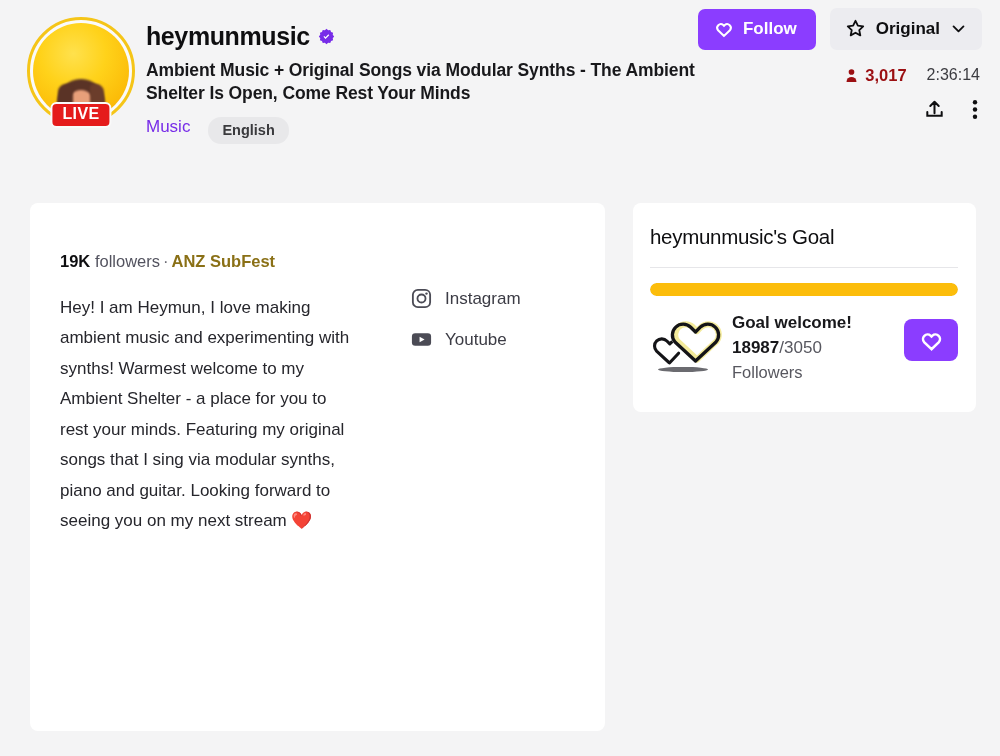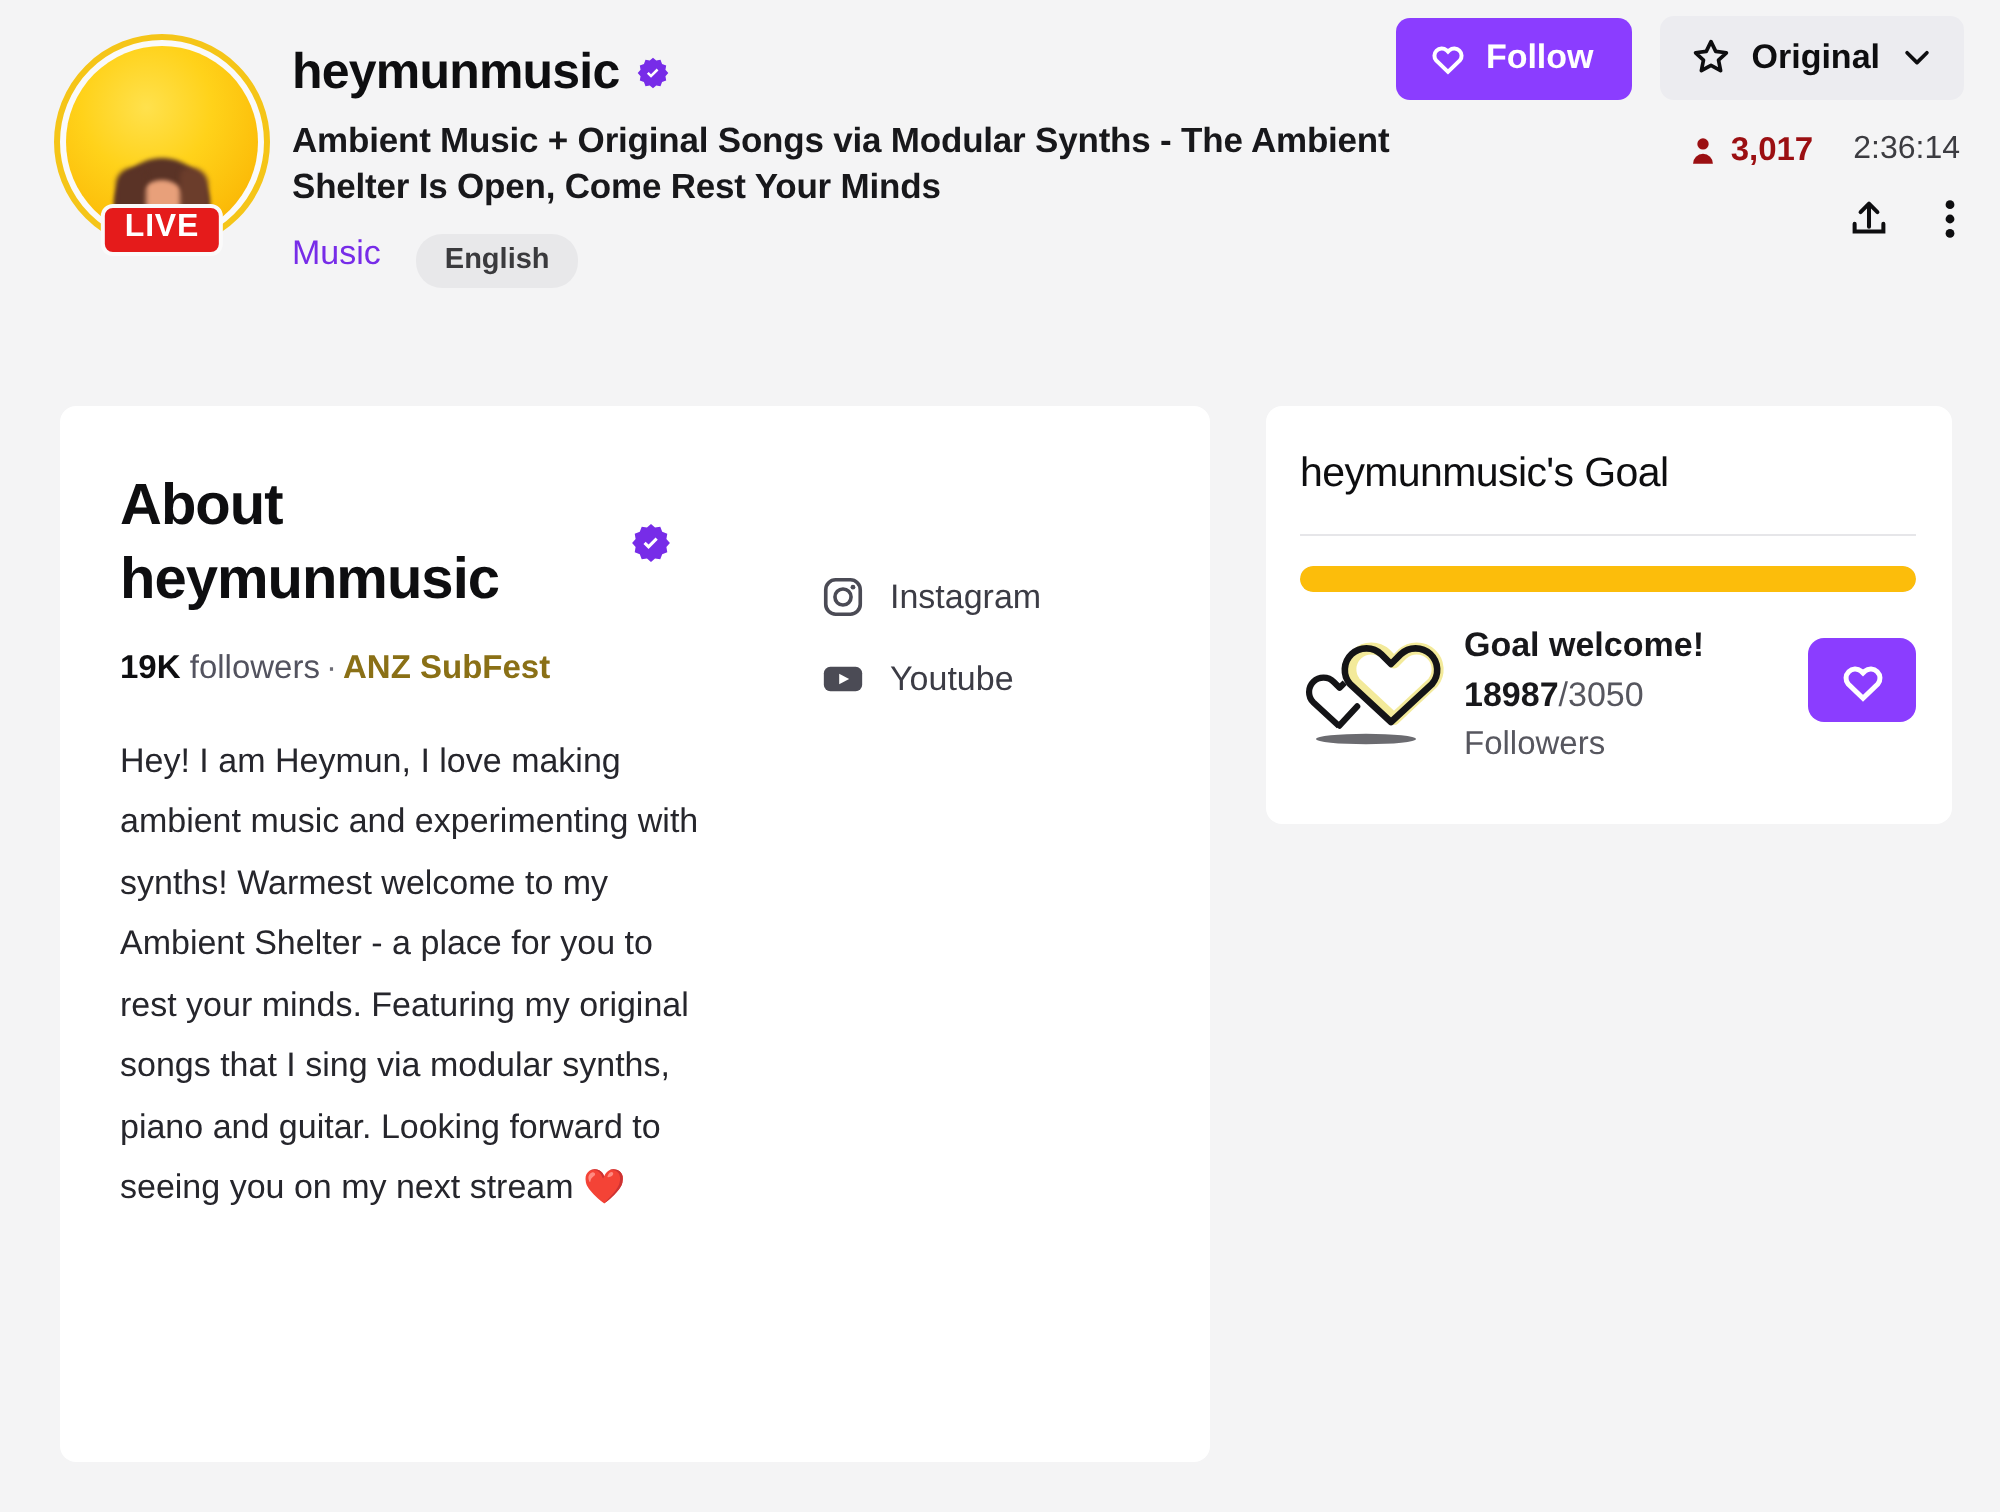--- a/index.html
+++ b/index.html
@@ -216,27 +216,20 @@
           <circle cx="3" cy="12" r="2.3" fill="#0e0e10"></circle>
           <circle cx="3" cy="19.5" r="2.3" fill="#0e0e10"></circle>
         </svg>
       </span>
     </div>
   </div>
 
   <div class="about-card">
     <div class="about-inner">
       <div class="about-left">
-        <div class="about-head">
-          <div class="about-title">About heymunmusic</div>
-          <svg class="about-verified" viewBox="0 0 24 24">
-            <path fill="#772ce8" d="M12 1.2l2.3 2.0 3.0-.5 1.1 2.9 2.9 1.1-.5 3.0 2.0 2.3-2.0 2.3.5 3.0-2.9 1.1-1.1 2.9-3.0-.5L12 22.8l-2.3-2.0-3.0.5-1.1-2.9-2.9-1.1.5-3.0L1.2 12l2.0-2.3-.5-3.0 2.9-1.1 1.1-2.9 3.0.5z"></path>
-            <path fill="#fff" d="M10.6 15.4l-2.9-2.9 1.25-1.25 1.65 1.65 4.0-4.0 1.25 1.25z"></path>
-          </svg>
-        </div>
         <div class="meta-row">
           <b>19K</b>
           <span>followers</span><span class="meta-sep">·</span><span class="meta-event">ANZ SubFest</span>
         </div>
         <div class="bio">Hey! I am Heymun, I love making ambient music and experimenting with synths! Warmest welcome to my Ambient Shelter - a place for you to rest your minds. Featuring my original songs that I sing via modular synths, piano and guitar. Looking forward to seeing you on my next stream ❤️</div>
       </div>
 
       <div class="socials">
         <div class="social-row">
           <svg width="23" height="23" viewBox="0 0 24 24">

